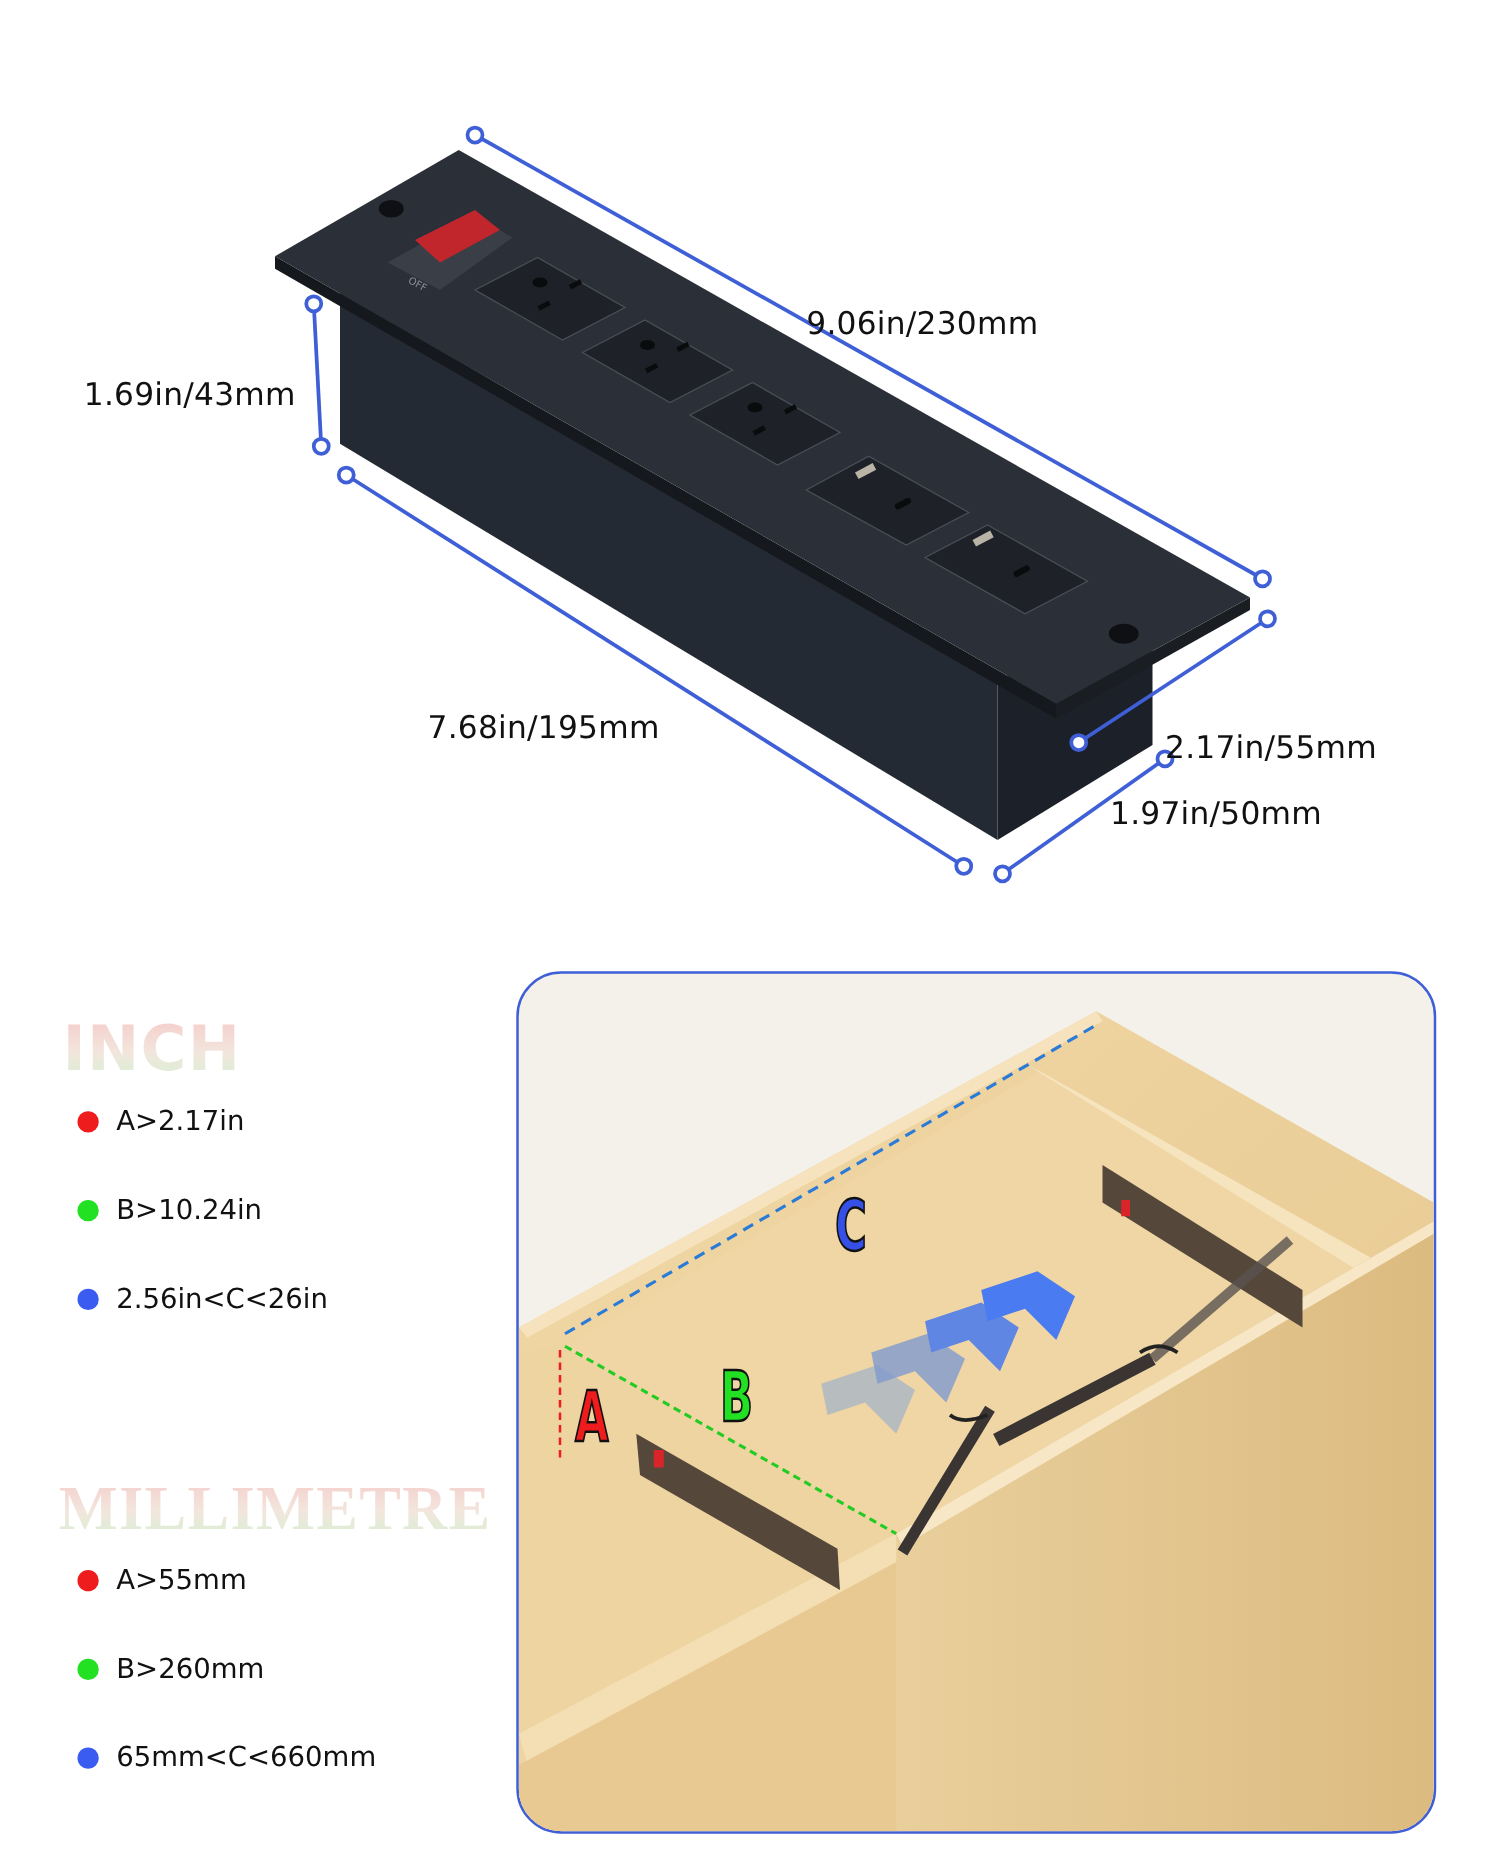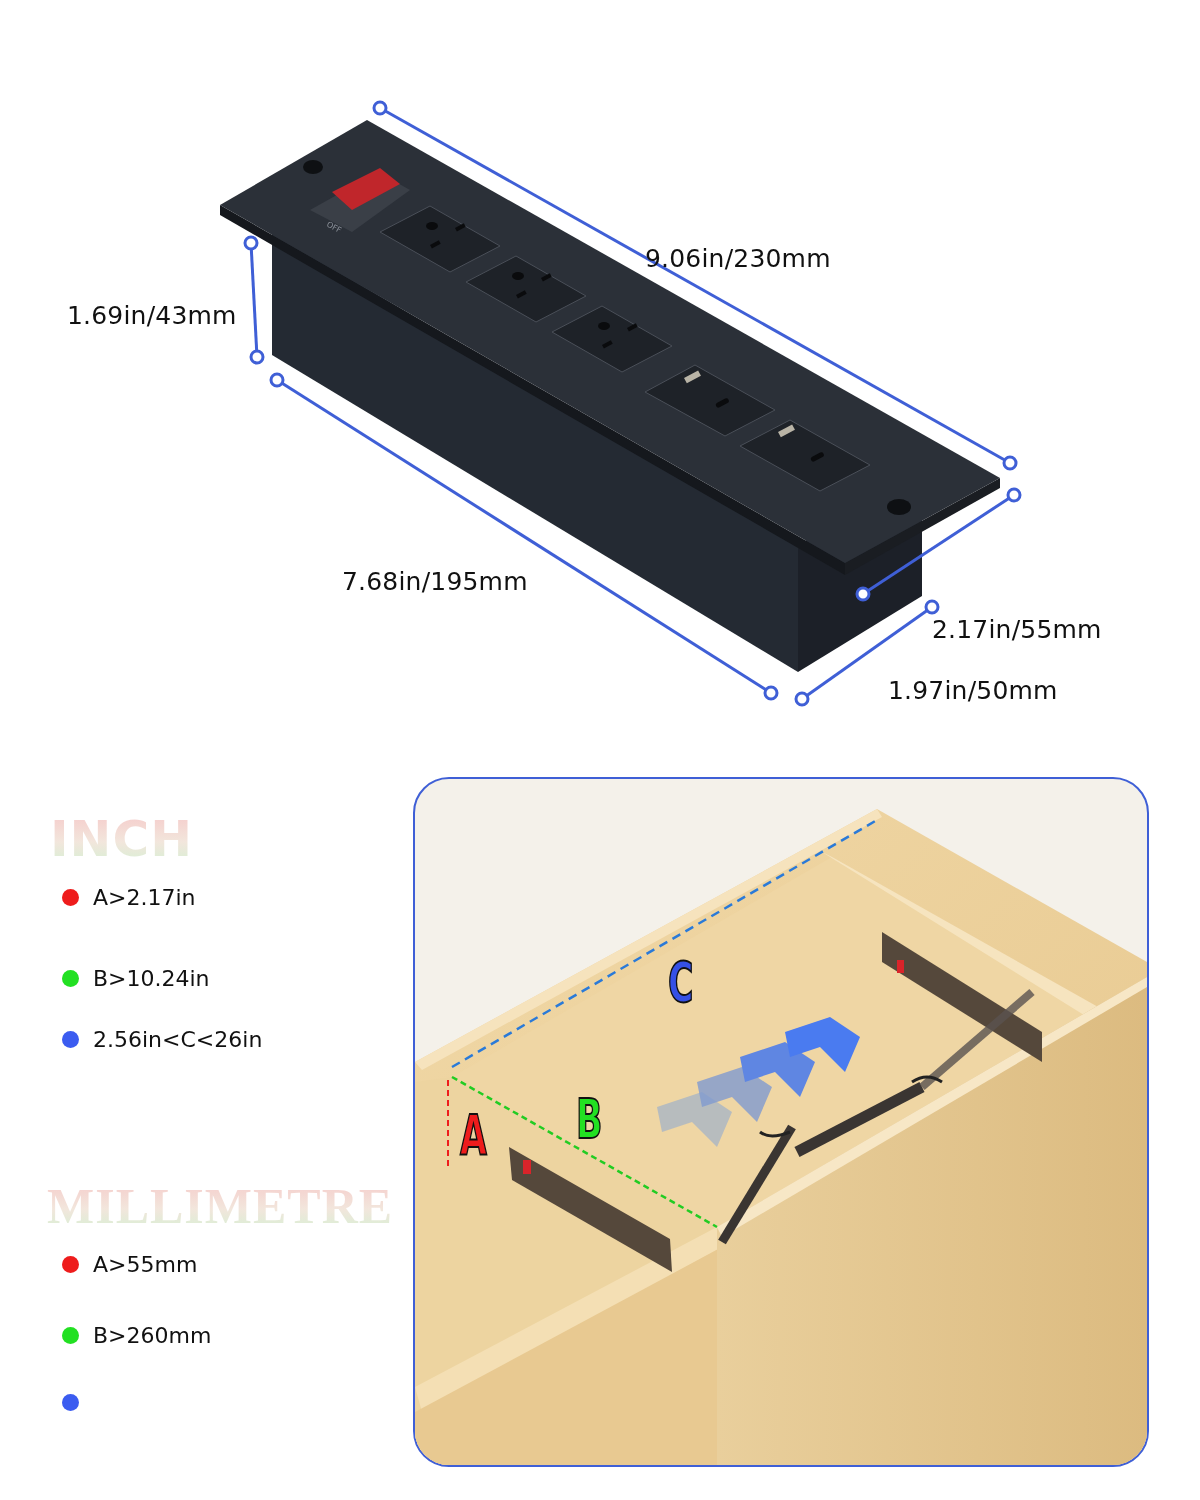--- a/index.html
+++ b/index.html
@@ -79,50 +79,51 @@
     <circle cx="863" cy="594" r="6"></circle>
       <circle cx="1014" cy="495" r="6"></circle>
     <circle cx="802" cy="699" r="6"></circle>
       <circle cx="932" cy="607" r="6"></circle>
   </g>
 </svg>
 
 <div class="dim-label" style="left:645px;top:220px;">9.06in/230mm</div>
 <div class="dim-label" style="left:67px;top:277px;">1.69in/43mm</div>
 <div class="dim-label" style="left:342px;top:543px;">7.68in/195mm</div>
-<div class="dim-label" style="left:932px;top:591px;">2.17in/55mm</div>
-<div class="dim-label" style="left:888px;top:652px;">1.97in/50mm</div>
+<div class="dim-label" style="left:932px;top:559px;">2.17in/55mm</div>
+<div class="dim-label" style="left:888px;top:612px;">1.97in/50mm</div>
 
 <div class="section-heading" style="left:50px;top:810px;">INCH</div>
 
 <div class="legend-row" style="top:885px;">
   <span class="dot" style="background:#ee1c1c"></span>
   <span>A&gt;2.17in</span>
 </div>
-<div class="legend-row" style="top:956px;margin-top:10px;">
+<div class="legend-row" style="top:956px;">
   <span class="dot" style="background:#22e022"></span>
   <span>B&gt;10.24in</span>
 </div>
 <div class="legend-row" style="top:1027px;">
   <span class="dot" style="background:#3b5cf0"></span>
   <span>2.56in&lt;C&lt;26in</span>
 </div>
 
 <div class="section-heading" style="left:47px;top:1177px;font-family:Liberation Serif, serif;">MILLIMETRE</div>
 
 <div class="legend-row" style="top:1252px;">
   <span class="dot" style="background:#ee1c1c"></span>
   <span>A&gt;55mm</span>
 </div>
 <div class="legend-row" style="top:1323px;">
   <span class="dot" style="background:#22e022"></span>
   <span>B&gt;260mm</span>
 </div>
 <div class="legend-row" style="top:1394px;">
   <span class="dot" style="background:#3b5cf0"></span>
+  <span>65mm&lt;C&lt;660mm</span>
 </div>
 
 <div class="panel">
   <svg width="732" height="686" viewBox="413 777 732 686" style="position:absolute;left:0;top:0">
     <defs>
       <linearGradient id="wood" x1="0" y1="0" x2="1" y2="1">
         <stop offset="0" stop-color="#f1d9a8"></stop>
           <stop offset="1" stop-color="#e6c68c"></stop>
       </linearGradient>
       <linearGradient id="woodDark" x1="0" y1="0" x2="1" y2="0">

